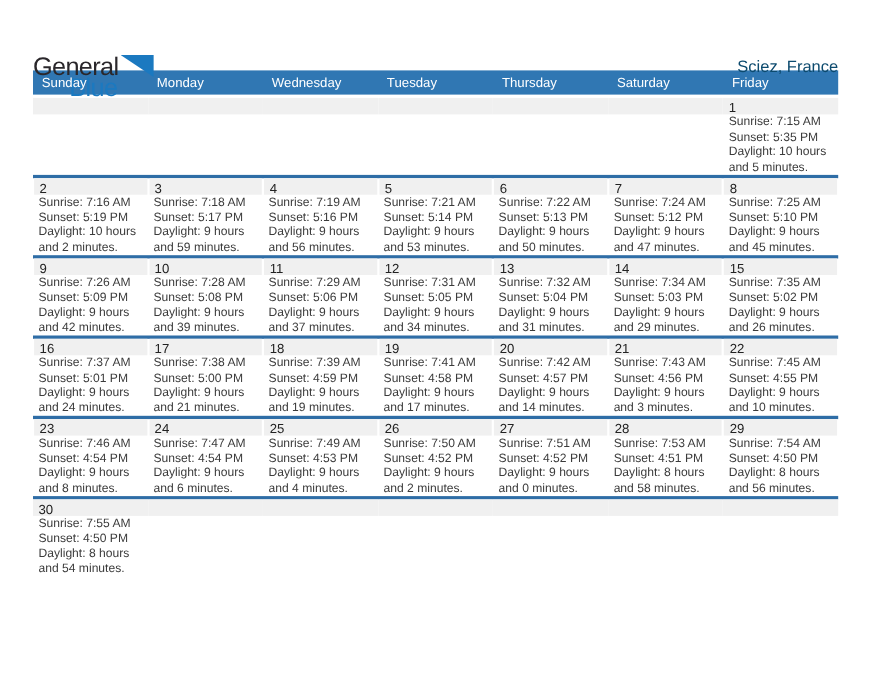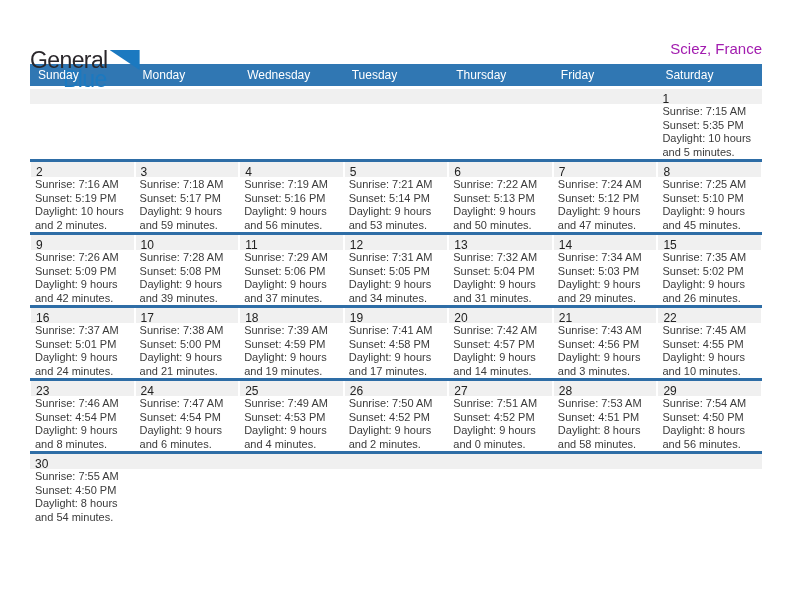--- a/index.html
+++ b/index.html
@@ -11,21 +11,21 @@
   .topbar{display:flex;justify-content:space-between;align-items:flex-start;padding:40px 30px 0 30px;height:64px;box-sizing:border-box;}
   
   .logo{margin-top:9px;line-height:1;}
   .logo-top{display:flex;align-items:flex-start;}
   .logo-general{font-size:23px;color:#2a272b;letter-spacing:-0.6px;}
   .logo-triangle{width:30px;height:20px;background:#1b79c0;clip-path:polygon(0 0,100% 0,100% 100%);margin-left:2px;margin-top:1px;}
   .logo-blue{display:block;text-align:center;font-size:23px;color:#1b79c0;margin-top:-4px;letter-spacing:-0.6px;}
   
   .title-block{text-align:right;}
   .page-title{font-size:25px;color:#191919;margin:0;font-weight:normal;}
-  .page-subtitle{font-size:15px;color:#a21caf;margin-top:0;}
+  .page-subtitle{font-size:15px;color:#0c4a6e;margin-top:12px;}
   
   .calendar{margin:0 30px;}
   .weekday-row{display:grid;grid-template-columns:repeat(7,1fr);background:#3077b3;height:22px;}
   .wd-cell{color:#ffffff;font-size:12px;line-height:22px;padding-left:8px;overflow:hidden;white-space:nowrap;}
   .weeks{padding-top:3px;}
   .week-row{display:grid;grid-template-columns:repeat(7,1fr);height:70px;}
   .week-row.lined{border-bottom:3px solid #2e6da6;}
   .num-band{height:15px;background:#f0f0f0;margin:0 1px;}
   .week-row.continuous .num-band{margin:0;}
   .day-num{font-size:12px;color:#222222;padding-left:5px;line-height:15px;display:inline-block;}
@@ -48,22 +48,22 @@
   </div>
 </div>
 
 <div class="calendar">
   <div class="weekday-row" id="weekday-row">
       <div class="wd-cell">Sunday</div>
       <div class="wd-cell">Monday</div>
       <div class="wd-cell">Wednesday</div>
       <div class="wd-cell">Tuesday</div>
       <div class="wd-cell">Thursday</div>
+      <div class="wd-cell">Saturday</div>
       <div class="wd-cell">Friday</div>
-      <div class="wd-cell">Saturday</div>
     </div>
   <div class="weeks" id="weeks">
       <div class="week-row lined continuous">
         <div class="day-cell">
           <div class="num-band"><span class="day-num"></span></div>
           <div class="cell-body">
             <div class="cell-line"></div>
             <div class="cell-line"></div>
             <div class="cell-line"></div>
             <div class="cell-line"></div>

